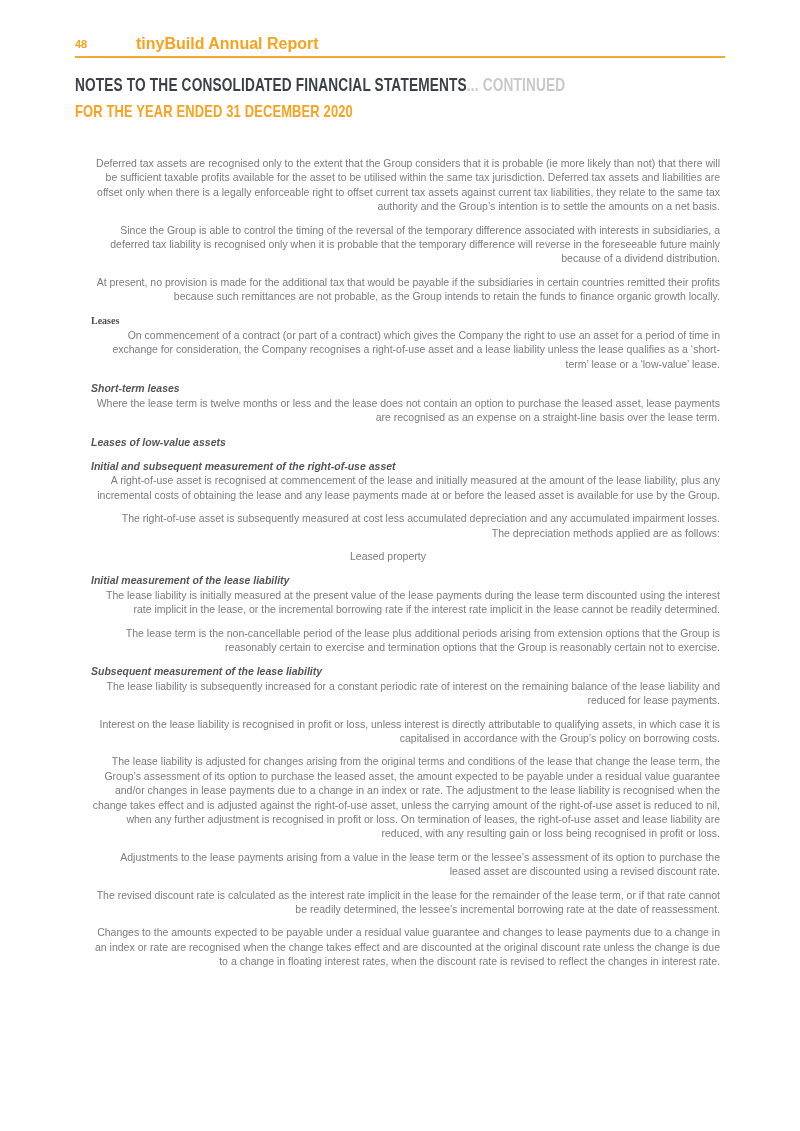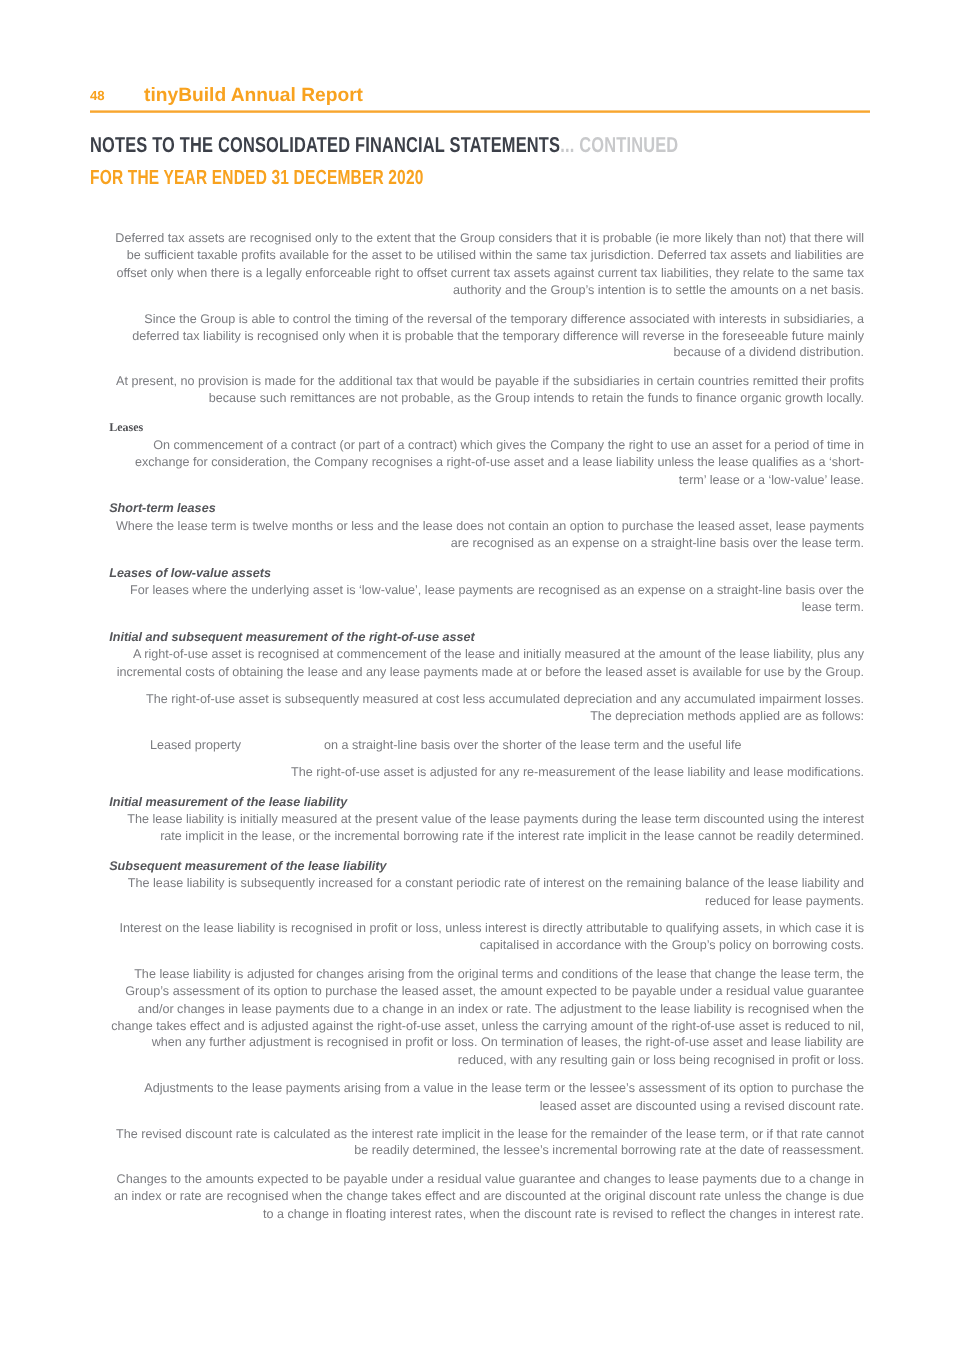--- a/index.html
+++ b/index.html
@@ -7,25 +7,26 @@
   body {
     width: 800px; height: 1131px;
     background: #ffffff;
     font-family: "Liberation Sans", sans-serif;
     overflow: hidden;
   }
   .page { width: 800px; height: 1131px; padding: 0 75px; }
 
   
   .header-row {
-    padding-top: 74px;
+    padding-top: 38px;
     display: flex;
     align-items: flex-end;
     border-bottom: 2px solid #F8A62F;
     padding-bottom: 6px;
+    gap: 16px;
   }
   .page-num {
     color: #F8A21F; font-weight: bold; font-size: 11px; line-height: 12px;
     width: 45px; flex: 0 0 45px;
   }
   .brand {
     color: #F8A21F; font-weight: bold; font-size: 16px; line-height: 12px;
   }
 
   
@@ -94,32 +95,30 @@
 
   <main class="content" id="content">
       <p class="paragraph">Deferred tax assets are recognised only to the extent that the Group considers that it is probable (ie more likely than not) that there will be sufficient taxable profits available for the asset to be utilised within the same tax jurisdiction. Deferred tax assets and liabilities are offset only when there is a legally enforceable right to offset current tax assets against current tax liabilities, they relate to the same tax authority and the Group’s intention is to settle the amounts on a net basis.</p>
       <p class="paragraph">Since the Group is able to control the timing of the reversal of the temporary difference associated with interests in subsidiaries, a deferred tax liability is recognised only when it is probable that the temporary difference will reverse in the foreseeable future mainly because of a dividend distribution.</p>
       <p class="paragraph">At present, no provision is made for the additional tax that would be payable if the subsidiaries in certain countries remitted their profits because such remittances are not probable, as the Group intends to retain the funds to finance organic growth locally.</p>
       <h3 class="heading-bold">Leases</h3>
       <p class="paragraph">On commencement of a contract (or part of a contract) which gives the Company the right to use an asset for a period of time in exchange for consideration, the Company recognises a right-of-use asset and a lease liability unless the lease qualifies as a ‘short-term’ lease or a ‘low-value’ lease.</p>
       <h4 class="heading-italic">Short-term leases</h4>
       <p class="paragraph">Where the lease term is twelve months or less and the lease does not contain an option to purchase the leased asset, lease payments are recognised as an expense on a straight-line basis over the lease term.</p>
       <h4 class="heading-italic">Leases of low-value assets</h4>
-      <p class="paragraph">For leases where the underlying asset is ‘low-value’, lease payments are recognised as an expense on a straight-line basis over the lease term.</p>
       <h4 class="heading-italic">Initial and subsequent measurement of the right-of-use asset</h4>
       <p class="paragraph">A right-of-use asset is recognised at commencement of the lease and initially measured at the amount of the lease liability, plus any incremental costs of obtaining the lease and any lease payments made at or before the leased asset is available for use by the Group.</p>
       <p class="paragraph">The right-of-use asset is subsequently measured at cost less accumulated depreciation and any accumulated impairment losses.
 The depreciation methods applied are as follows:</p>
       <div class="def-row">
         <span class="def-term">Leased property</span>
-        <span class="def-desc">on a straight-line basis over the shorter of the lease term and the useful life</span>
       </div>
-      <p class="paragraph">The right-of-use asset is adjusted for any re-measurement of the lease liability and lease modifications.</p>
       <h4 class="heading-italic">Initial measurement of the lease liability</h4>
       <p class="paragraph">The lease liability is initially measured at the present value of the lease payments during the lease term discounted using the interest rate implicit in the lease, or the incremental borrowing rate if the interest rate implicit in the lease cannot be readily determined.</p>
+      <p class="paragraph">The lease term is the non-cancellable period of the lease plus additional periods arising from extension options that the Group is reasonably certain to exercise and termination options that the Group is reasonably certain not to exercise.</p>
       <h4 class="heading-italic">Subsequent measurement of the lease liability</h4>
       <p class="paragraph">The lease liability is subsequently increased for a constant periodic rate of interest on the remaining balance of the lease liability and reduced for lease payments.</p>
       <p class="paragraph">Interest on the lease liability is recognised in profit or loss, unless interest is directly attributable to qualifying assets, in which case it is capitalised in accordance with the Group’s policy on borrowing costs.</p>
       <p class="paragraph">The lease liability is adjusted for changes arising from the original terms and conditions of the lease that change the lease term, the Group’s assessment of its option to purchase the leased asset, the amount expected to be payable under a residual value guarantee and/or changes in lease payments due to a change in an index or rate. The adjustment to the lease liability is recognised when the change takes effect and is adjusted against the right-of-use asset, unless the carrying amount of the right-of-use asset is reduced to nil, when any further adjustment is recognised in profit or loss. On termination of leases, the right-of-use asset and lease liability are reduced, with any resulting gain or loss being recognised in profit or loss.</p>
       <p class="paragraph">Adjustments to the lease payments arising from a value in the lease term or the lessee’s assessment of its option to purchase the leased asset are discounted using a revised discount rate.</p>
       <p class="paragraph">The revised discount rate is calculated as the interest rate implicit in the lease for the remainder of the lease term, or if that rate cannot be readily determined, the lessee’s incremental borrowing rate at the date of reassessment.</p>
       <p class="paragraph">Changes to the amounts expected to be payable under a residual value guarantee and changes to lease payments due to a change in an index or rate are recognised when the change takes effect and are discounted at the original discount rate unless the change is due to a change in floating interest rates, when the discount rate is revised to reflect the changes in interest rate.</p>
     </main>
 
 </div>

